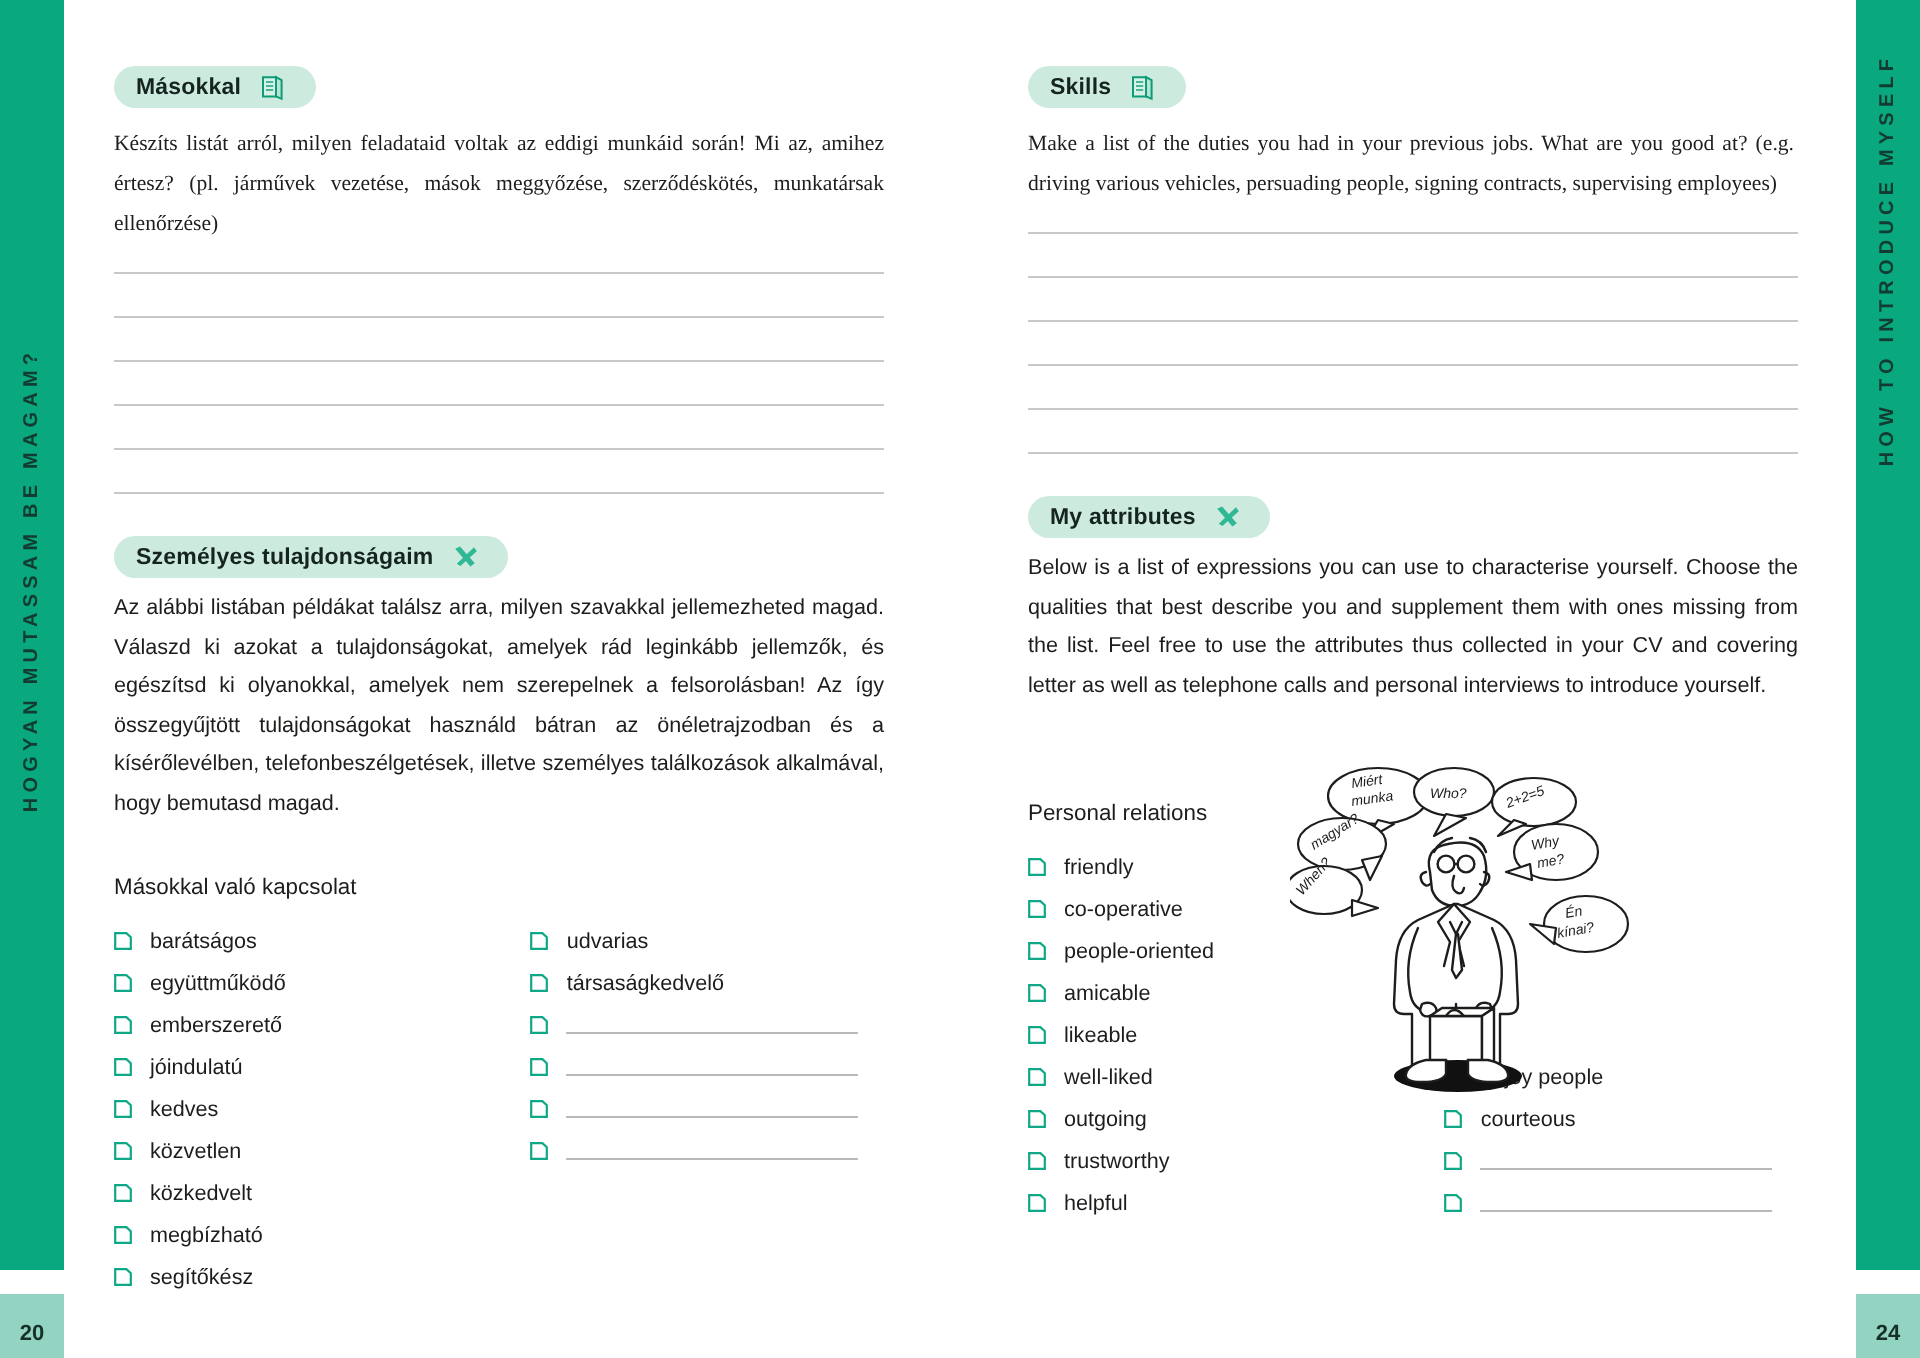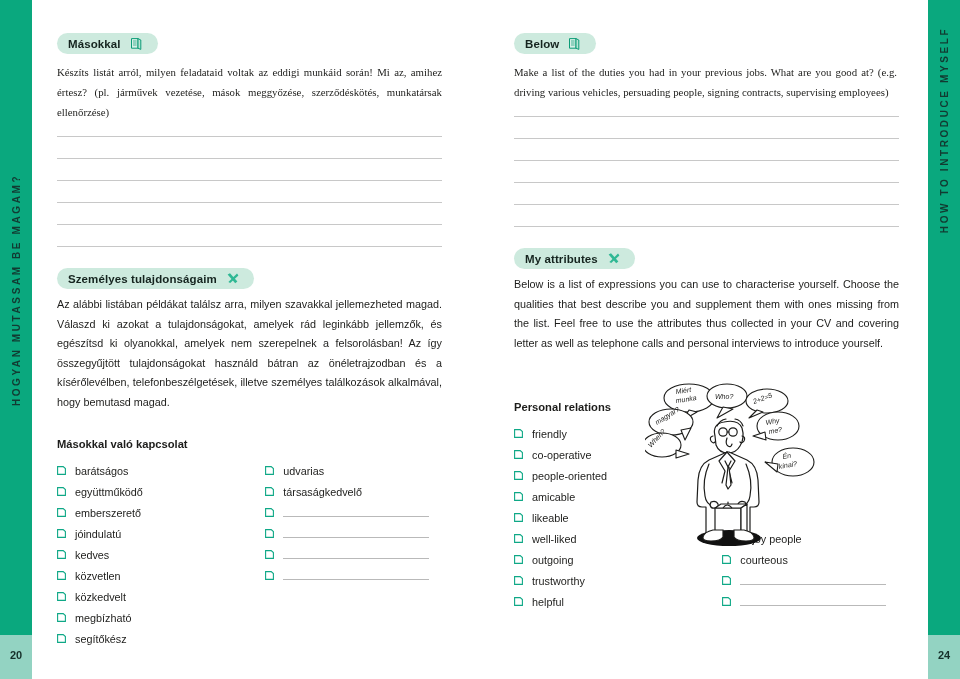--- a/index.html
+++ b/index.html
@@ -47,21 +47,21 @@
   }
   .side-label.right-label {
     top: 130px;
     transform: translate(-50%, -50%) rotate(-90deg);
   }
 
   .page-num-box {
     position: absolute;
     bottom: 0;
     width: 32px;
-    height: 44px;
+    height: 32px;
     background: #93d3c2;
   }
   .page-num-box.left  { left: 0; }
   .page-num-box.right { right: 0; }
   .page-num {
     position: absolute;
     left: 0; right: 0;
     top: 14px;
     text-align: center;
     font-size: 11px;
@@ -127,21 +127,21 @@
     color: #1d1d1b;
     text-align: justify;
     width: 385px;
     font-family: "Liberation Sans", sans-serif;
   }
 
   
   .list-block { margin-top: 26px; }
   .list-heading {
     font-size: 11.2px;
-    font-weight: bold;
+    font-weight: normal;
     color: #1d1d1b;
     margin-bottom: 10px;
     font-family: "Liberation Sans", sans-serif;
   }
   .list-cols {
     display: flex;
     gap: 12px;
   }
   .list-col { width: 200px; }
   .list-col.second { width: 185px; }
@@ -372,21 +372,21 @@
           </div>
         </div>
 
       </div>
     </div>
   </div>
 
   <div class="col en">
 
     <div class="pill">
-      <span class="pill-label">Below</span>
+      <span class="pill-label">Skills</span>
       <span class="pill-icon">
         <svg width="15" height="15" viewBox="0 0 15 15">
           <path d="M2.5 2.6 L9 2.6 L9 12.2 L2.5 12.2 Z" fill="#d8f0e6" stroke="#0c9c77" stroke-width="1"></path>
           <path d="M9 2.6 L11.8 4.0 L11.8 13.4 L9 12.2 Z" fill="#b9e3d3" stroke="#0c9c77" stroke-width="1"></path>
           <line x1="4" y1="5" x2="7.6" y2="5" stroke="#0c9c77" stroke-width="0.7"></line>
           <line x1="4" y1="7" x2="7.6" y2="7" stroke="#0c9c77" stroke-width="0.7"></line>
           <line x1="4" y1="9" x2="7.6" y2="9" stroke="#0c9c77" stroke-width="0.7"></line>
         </svg>
       </span>
     </div>

